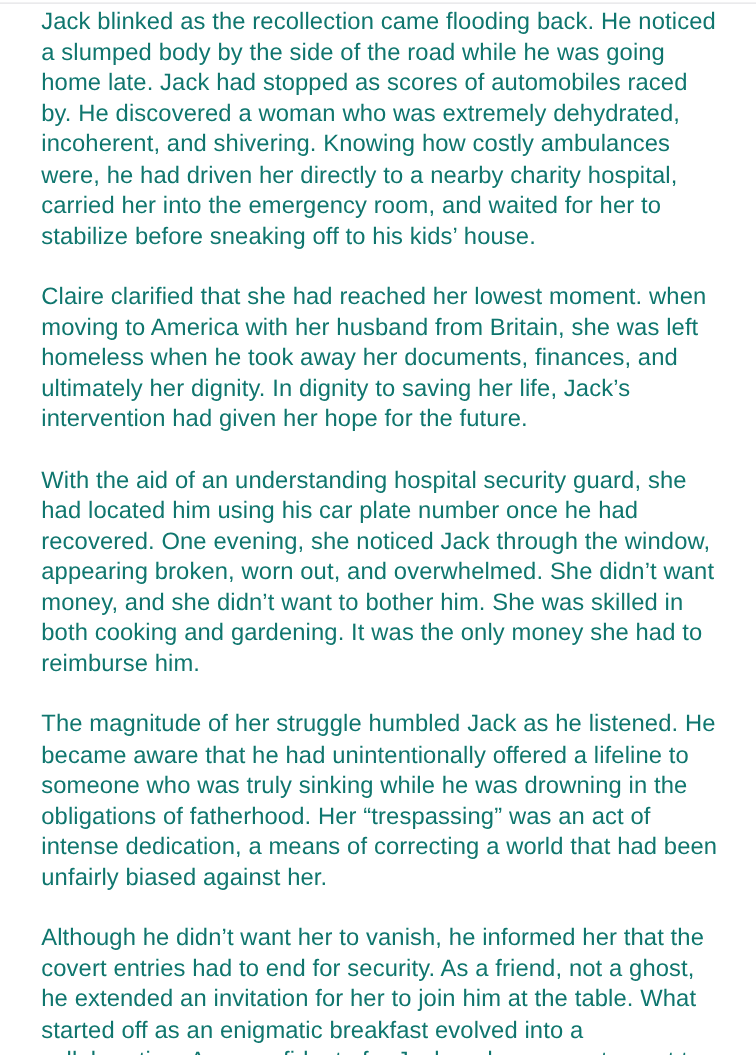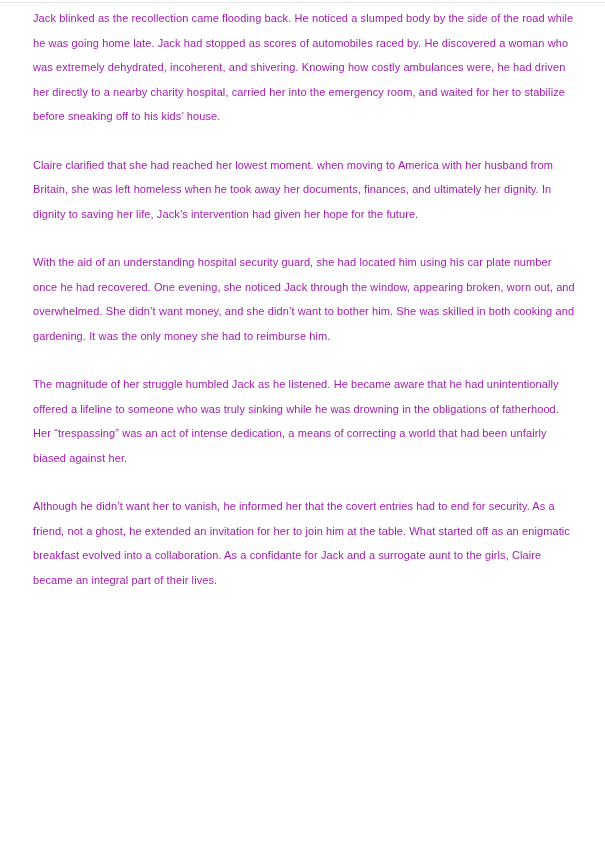--- a/index.html
+++ b/index.html
@@ -31,23 +31,23 @@
   .article {
     position: absolute;
     top: 3px;
     left: 33px;
     width: 544px;
     box-sizing: border-box;
     padding-top: 3px;
   }
   .article p {
     margin: 0 0 24px 0;
-    font-size: 11px;
+    font-size: 19px;
     line-height: 24.5px;
-    color: #a21caf;
+    color: #0f766e;
     letter-spacing: 0.1px;
     text-align: left;
   }
   .article p:last-child {
     margin-bottom: 0;
   }
 </style>
 </head>
 <body>
 

